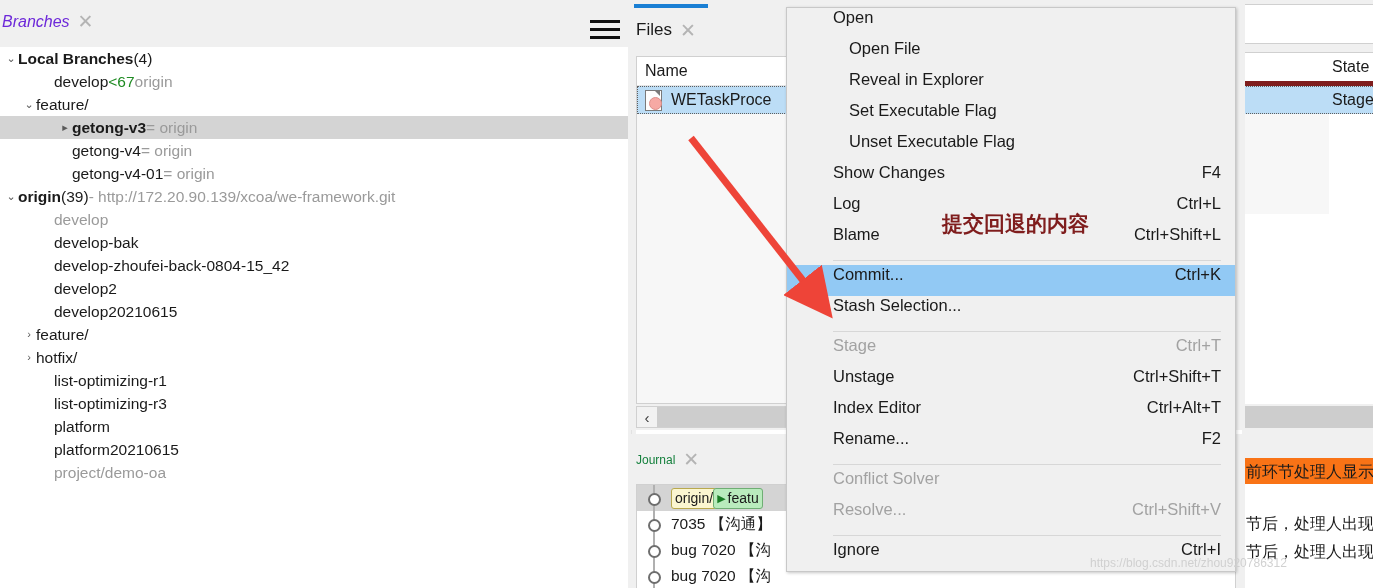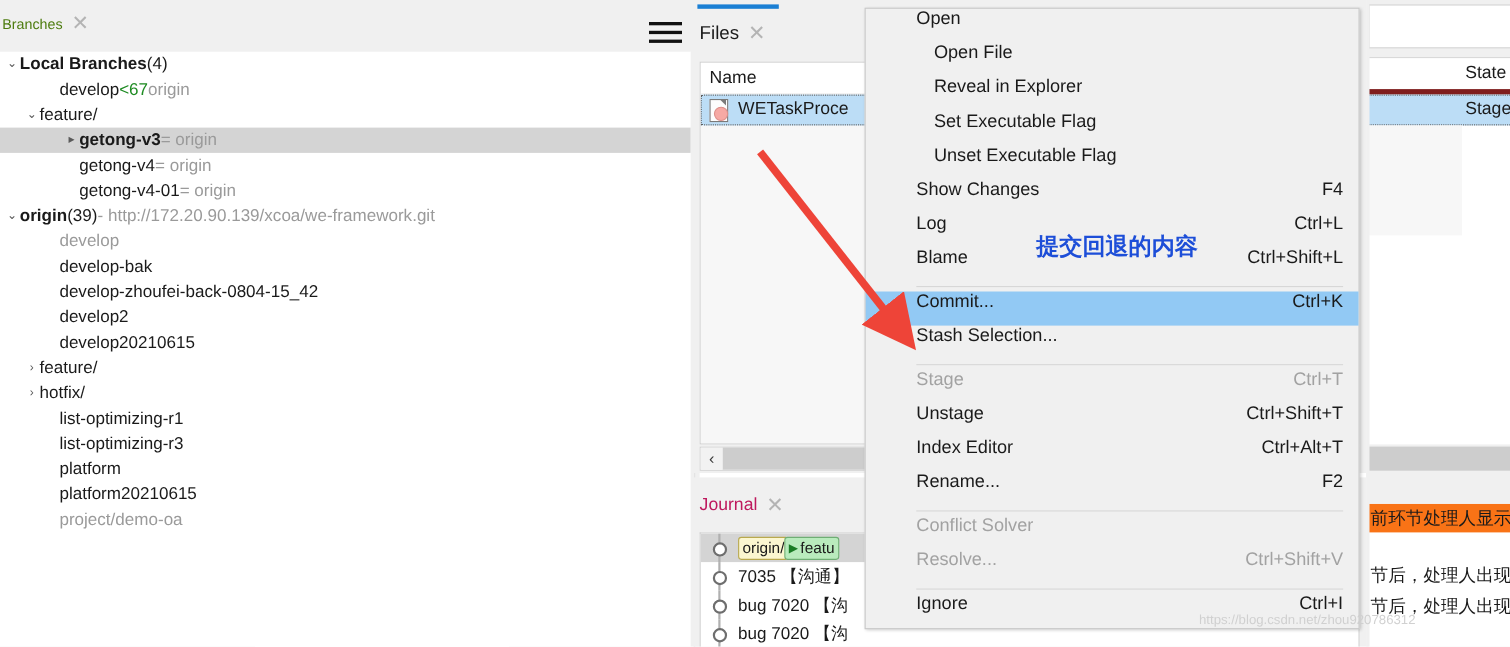--- a/index.html
+++ b/index.html
@@ -9,21 +9,21 @@
     font-family:"Liberation Sans","DejaVu Sans",sans-serif;
     font-size:15px;color:#1a1a1a;
     -webkit-font-smoothing:antialiased;
   }
   .abs{position:absolute;}
 
   
   #branches-panel{left:0;top:0;width:628px;height:588px;background:#f0f0f0;}
   #branches-tabbar{left:0;top:0;width:628px;height:47px;background:#f0f0f0;}
   #branches-tab{position:absolute;left:0;top:12px;display:flex;align-items:center;gap:8px;padding-left:2px;}
-  #branches-tab .tab-label{font-size:13px;color:#4d7c0f;}
+  #branches-tab .tab-label{font-size:16px;color:#6d28d9;font-style:italic;}
   .tab-close{color:#b4b4b4;font-size:19px;line-height:1;font-weight:400;cursor:pointer;}
   #hamburger{position:absolute;left:590px;top:20px;width:30px;height:22px;cursor:pointer;}
   #hamburger span{display:block;height:3px;background:#111;margin-bottom:5px;border-radius:0;}
 
   #branches-body{left:0;top:47px;width:628px;height:541px;background:#ffffff;overflow:hidden;}
   .brow{height:23px;line-height:23px;white-space:nowrap;font-size:15.5px;padding-left:4px;display:flex;align-items:center;}
   .brow.sel{background:#d4d4d4;}
   .tw{display:inline-block;width:14px;text-align:center;color:#5a5a5a;font-size:11px;flex:0 0 14px;}
   .tw.none{color:transparent;}
   .muted{color:#9a9a9a;}
@@ -50,21 +50,21 @@
   #files-row .fname{font-size:16px;white-space:nowrap;}
   #files-empty{background:#f7f7f7;height:290px;}
 
   #files-hscroll{left:636px;top:406px;width:600px;height:22px;background:#ffffff;border:1px solid #d0d0d0;box-sizing:border-box;display:flex;align-items:stretch;}
   #files-hscroll .sb-left{width:20px;display:flex;align-items:center;justify-content:center;color:#3a3a3a;font-size:15px;background:#f2f2f2;cursor:pointer;}
   #files-hscroll .sb-thumb{flex:1;background:#cdcdcd;cursor:pointer;}
 
   
   #journal-panel{left:630px;top:434px;width:612px;height:154px;background:#f0f0f0;}
   #journal-tab{left:636px;top:450px;display:flex;align-items:center;gap:8px;}
-  #journal-tab .tab-label{font-size:16px;color:#be185d;}
+  #journal-tab .tab-label{font-size:12px;color:#15803d;}
   #journal-list{left:636px;top:484px;width:600px;height:104px;background:#ffffff;border:1px solid #d0d0d0;border-bottom:none;box-sizing:border-box;overflow:hidden;}
   .jrow{height:26px;display:flex;align-items:center;position:relative;white-space:nowrap;}
   .jrow.sel{background:#d4d4d4;}
   .jgraph{width:34px;flex:0 0 34px;position:relative;height:26px;}
   .jgraph .line{position:absolute;left:16px;top:0;width:2px;height:26px;background:#b0b0b0;}
   .jgraph .node{position:absolute;left:11px;top:8px;width:9px;height:9px;border-radius:50%;background:#ffffff;border:2px solid #6e6e6e;}
   .jmsg{font-size:15.5px;}
   .reftag{display:inline-flex;align-items:center;height:19px;border:1px solid #b9a94e;background:#fbf6d0;border-radius:3px;padding:0 3px;font-size:14px;}
   .reftag.green-ref{background:#b9ebbd;border-color:#6fae74;margin-left:-4px;}
   .reftag .play{color:#1a7c25;font-size:11px;margin-right:2px;}
@@ -89,21 +89,21 @@
   
   #ctx-menu{left:786px;top:7px;width:448px;background:#f0f0f0;border:1px solid #c8c8c8;box-shadow:1px 1px 3px rgba(0,0,0,.22);z-index:40;}
   .mi{height:31px;display:flex;position:relative;padding-left:46px;font-size:16.5px;white-space:nowrap;color:#1a1a1a;cursor:default;}
   .mi.sub{padding-left:62px;}
   .mi.disabled{color:#a2a2a2;}
   .mi.hl{background:#92c9f4;}
   .mi .acc{position:absolute;right:14px;font-size:16.5px;}
   .msep{height:1px;background:#d7d7d7;margin:4px 14px 4px 46px;}
 
   
-  #annot-note{left:942px;top:210px;color:#1d4ed8;font-size:21px;font-weight:bold;z-index:60;white-space:nowrap;
+  #annot-note{left:942px;top:210px;color:#7f1d1d;font-size:21px;font-weight:bold;z-index:60;white-space:nowrap;
        font-family:"DejaVu Sans","Liberation Sans",sans-serif;}
 
   
   #red-arrow{left:660px;top:120px;width:200px;height:210px;z-index:55;pointer-events:none;}
 
   
   #watermark{left:1090px;top:556px;color:#cfcfcf;font-size:12px;z-index:70;white-space:nowrap;opacity:.95;}
 </style>
 </head>
 <body>

